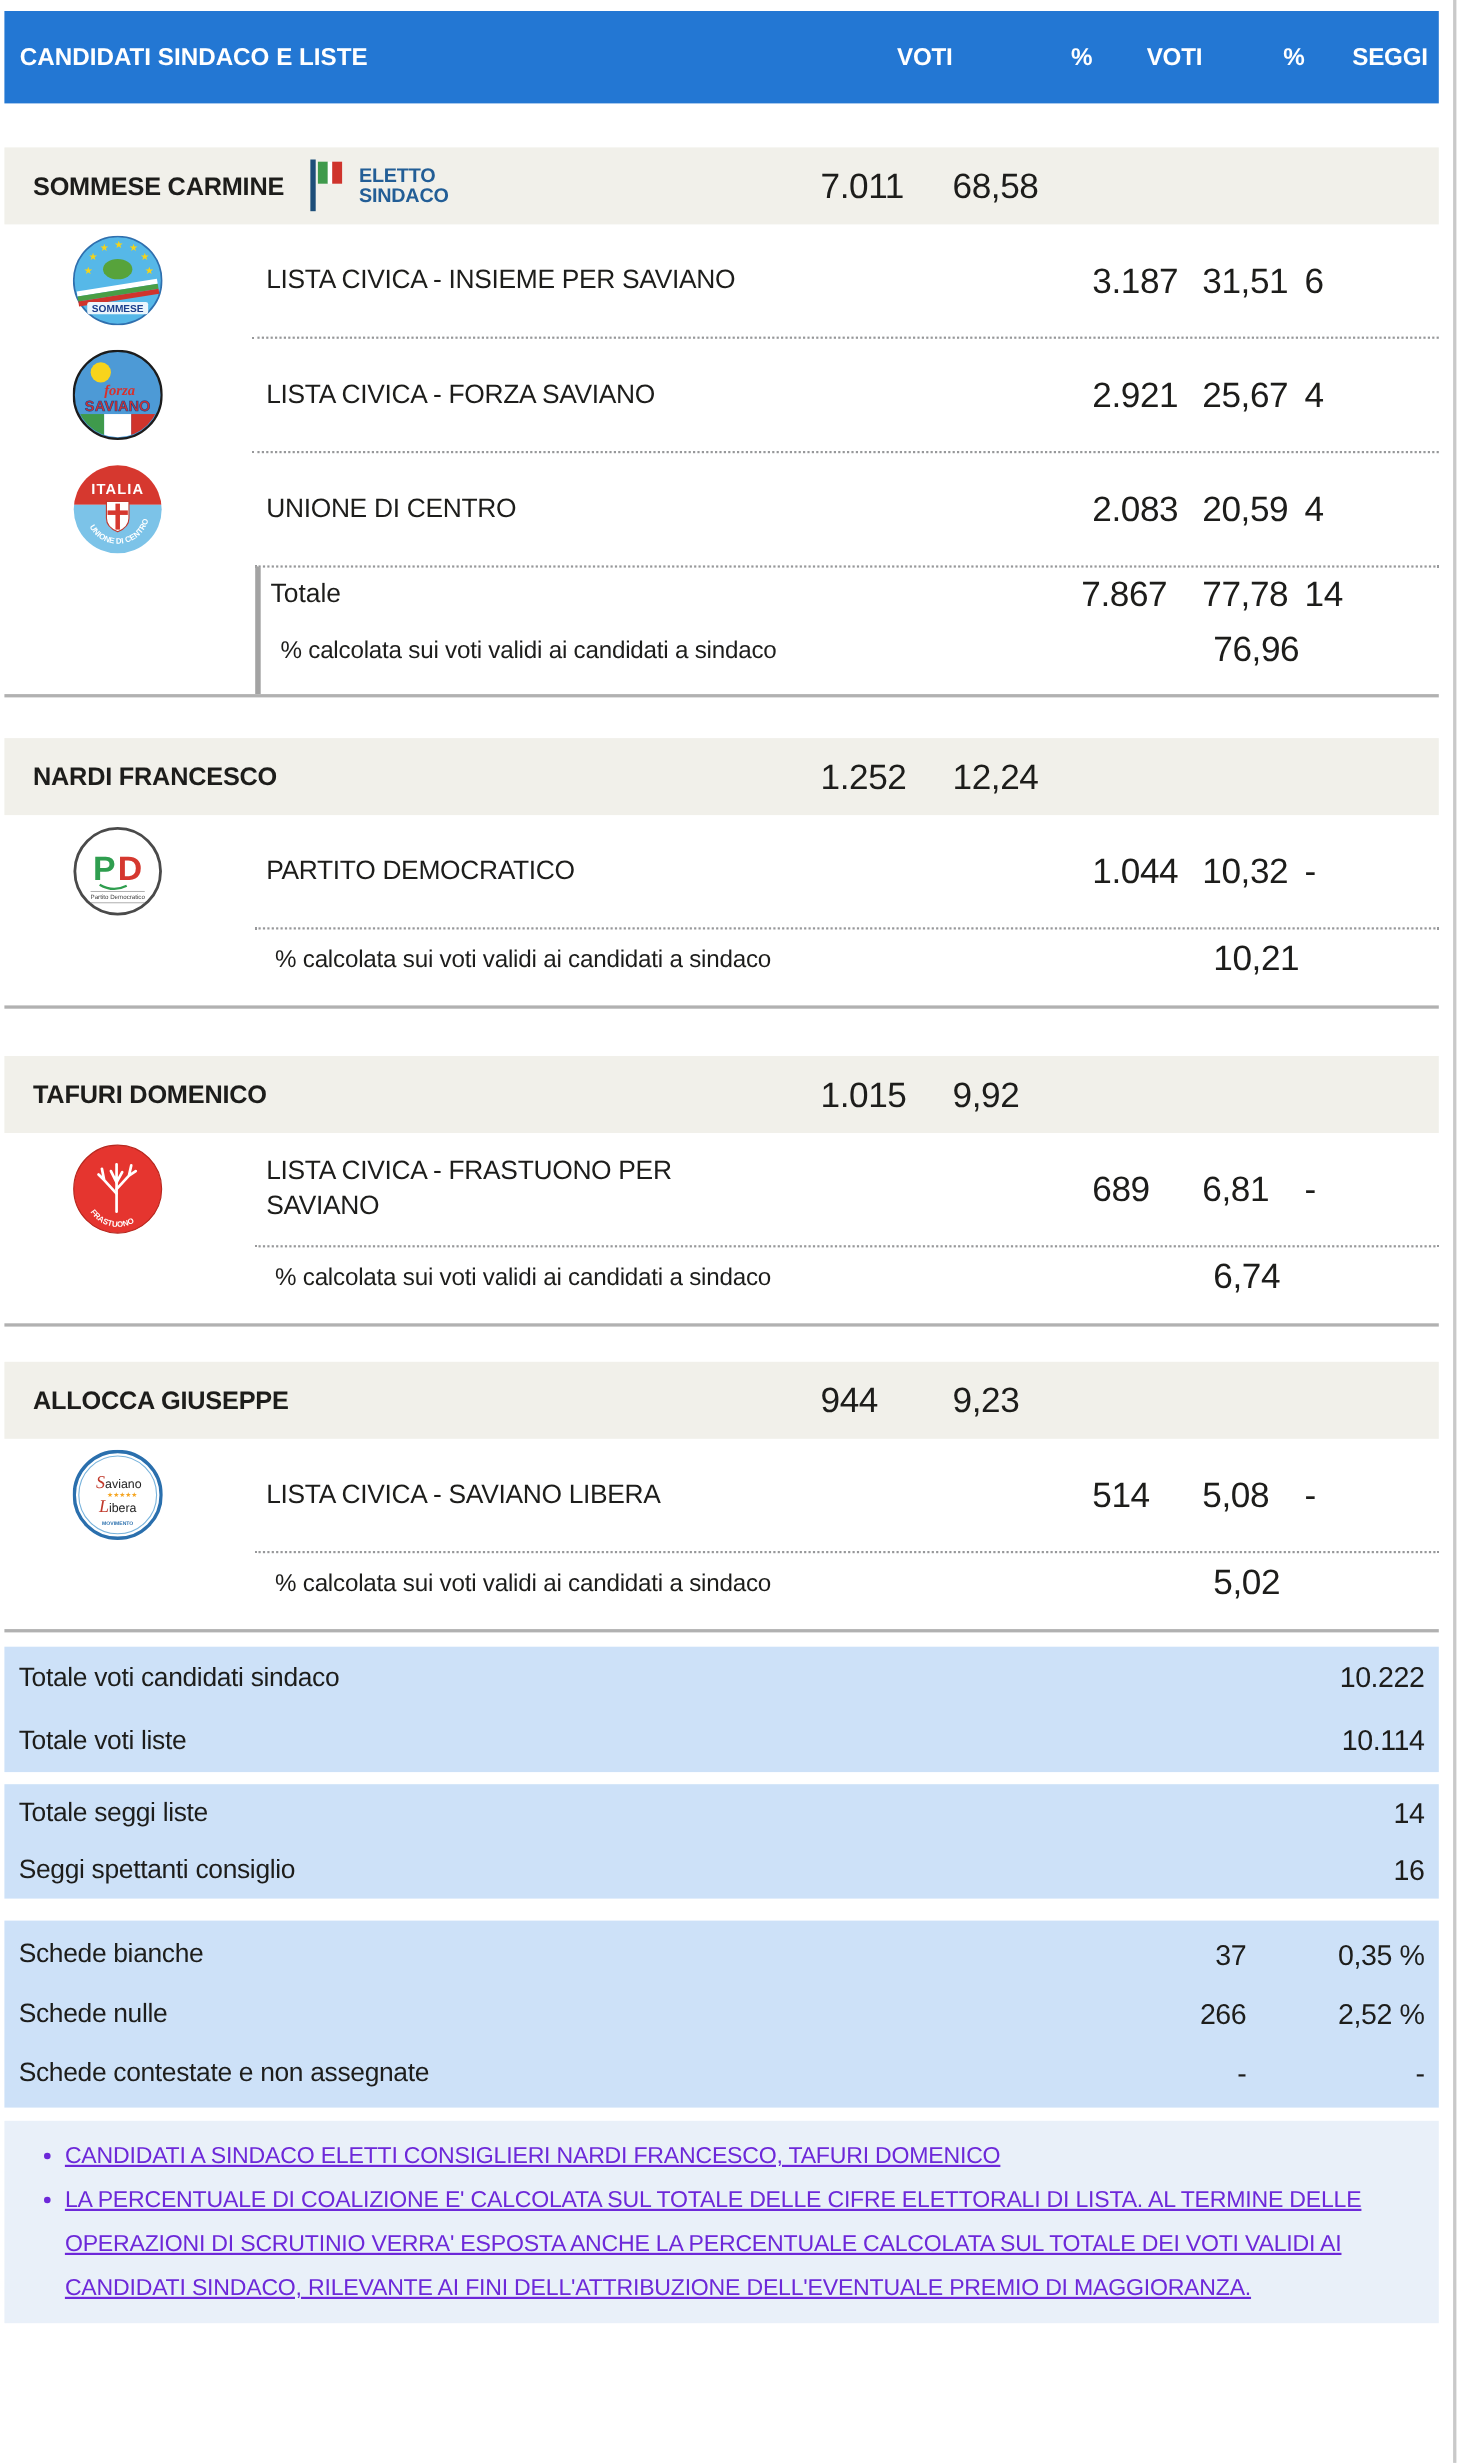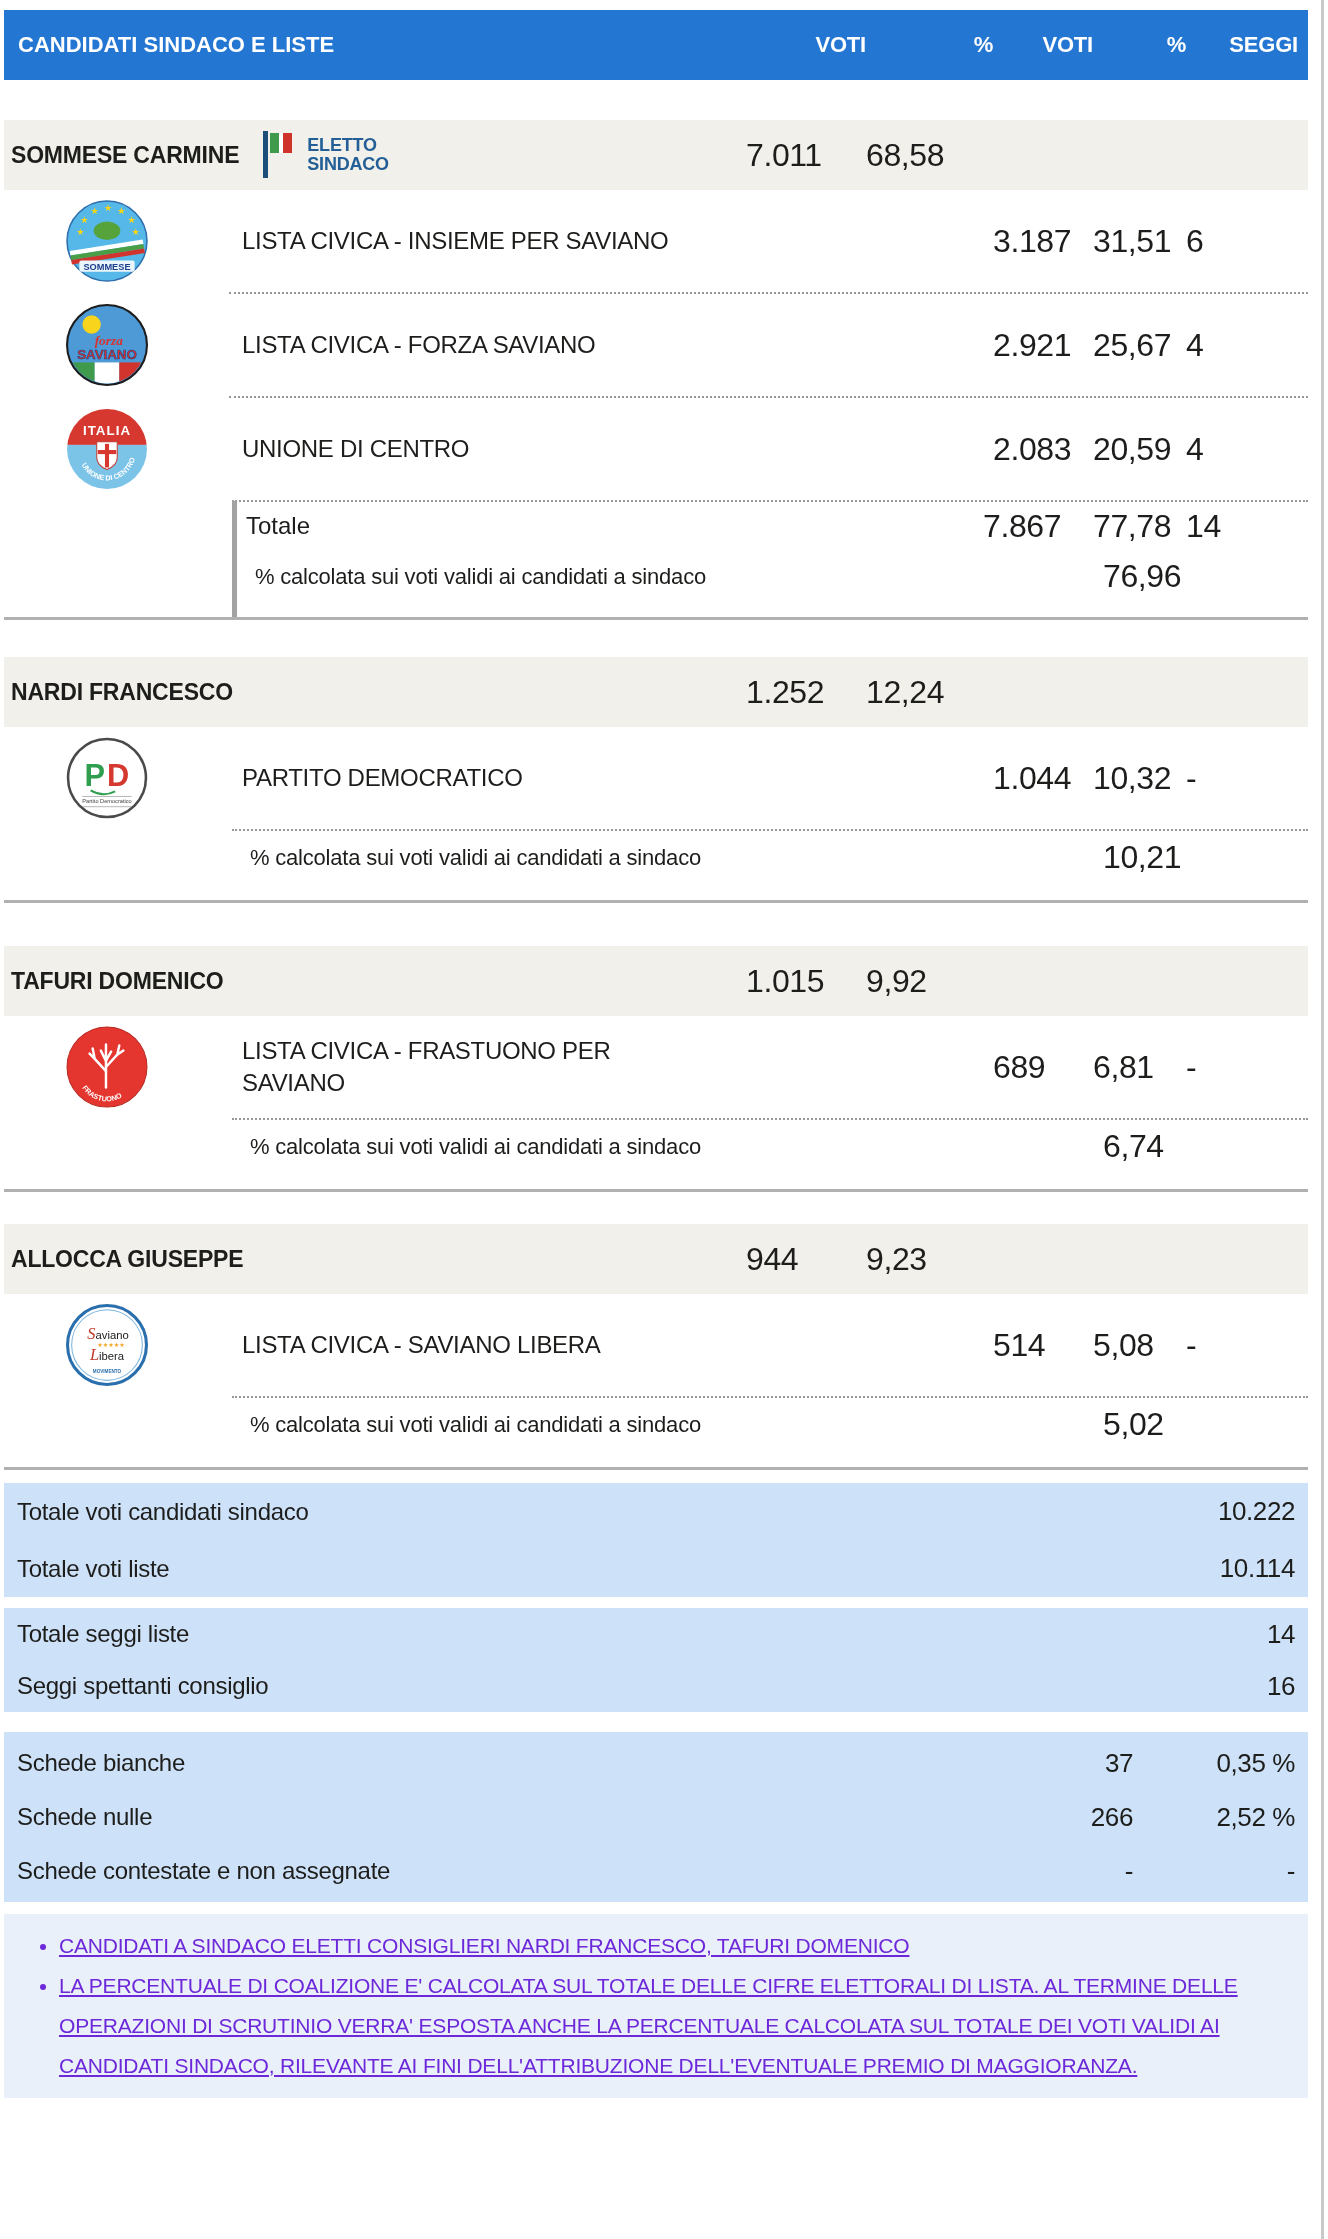--- a/index.html
+++ b/index.html
@@ -9,26 +9,26 @@
     color:#1d1d1b;
   }
   .page{margin:0 20px 0 4px;width:1304px;}
   .scroll-line{position:absolute;left:1321px;top:0;width:3px;height:2239px;background:#c9c9c9;}
 
   
   .grid{display:grid;grid-template-columns:742px 120px 127px 100px 93px 112px;padding-right:10px;align-items:center;}
   .co1{grid-column:2}.co2{grid-column:3}.co3{grid-column:4}.co4{grid-column:5}.co5{grid-column:6}
   .num{font-size:32px;text-align:left;letter-spacing:-0.4px;white-space:nowrap;}
 
-  .header-bar{margin-top:10px;height:70px;background:#2377d3;color:#ffffff;font-weight:700;}
+  .header-bar{margin-top:10px;height:84px;background:#2377d3;color:#ffffff;font-weight:700;}
   .header-bar .hcell{font-size:22px;text-align:right;letter-spacing:-0.2px;}
   .hb-title{padding-left:14px;font-size:22px;text-align:left;}
 
   .cand-row{height:70px;background:#f1f0ea;}
-  .cand-name-cell{display:flex;align-items:center;padding-left:7px;}
+  .cand-name-cell{display:flex;align-items:center;padding-left:26px;}
   .cand-name{font-size:23px;font-weight:700;letter-spacing:-0.2px;}
 
   .elected-badge{display:flex;align-items:center;gap:10px;margin-left:24px;}
   .badge-text{color:#235e96;font-weight:700;font-size:18px;line-height:1.08;letter-spacing:-0.2px;}
 
   .list-row{min-height:102px;}
   .list-name-cell{position:relative;padding-left:238px;min-height:102px;display:flex;align-items:center;}
   .logo{position:absolute;left:62px;top:50%;transform:translateY(-50%);width:82px;height:82px;}
   .logo svg{width:82px;height:82px;display:block;}
   .list-name{font-size:24px;max-width:470px;line-height:1.35;letter-spacing:-0.3px;}

